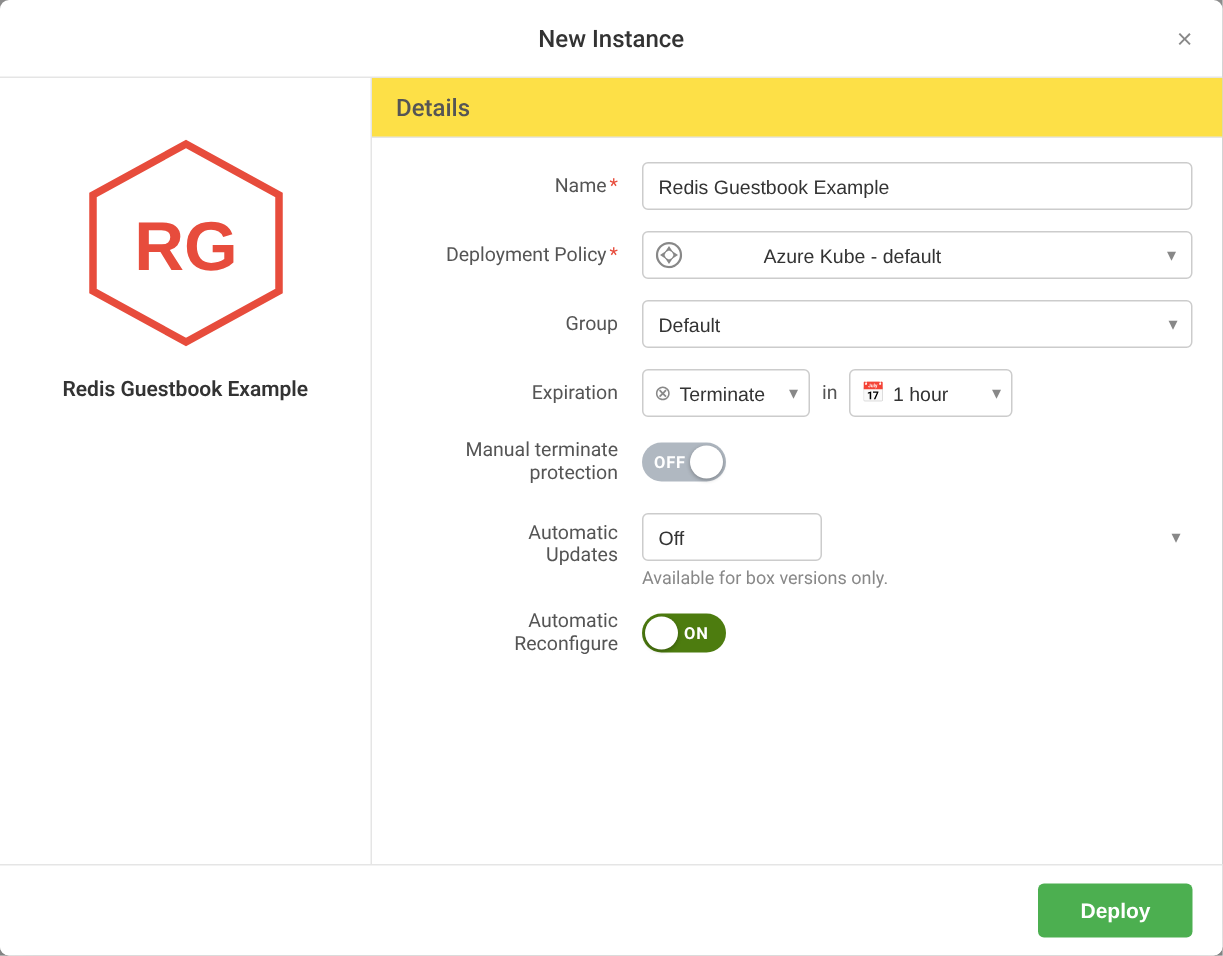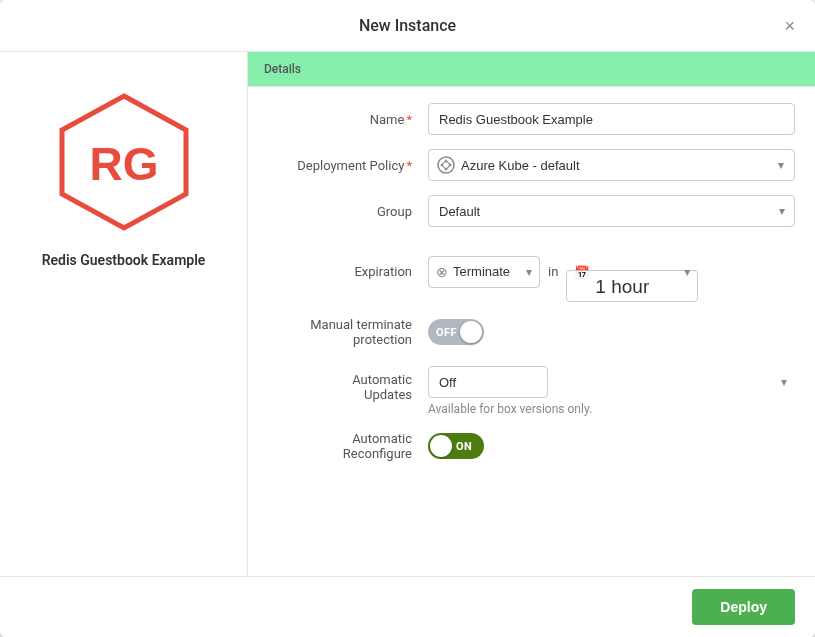--- a/index.html
+++ b/index.html
@@ -13,21 +13,20 @@
       font-size: 13px;
       color: #333;
     }
     .modal-overlay {
       background: rgba(0,0,0,0.4);
       position: fixed;
       inset: 0;
       display: flex;
       align-items: center;
       justify-content: center;
-      border-radius: 14px;
     }
     .modal {
       background: #fff;
       width: 815px;
       min-height: 637px;
       border-radius: 6px;
       box-shadow: 0 10px 40px rgba(0,0,0,0.3);
       display: flex;
       flex-direction: column;
       position: relative;
@@ -89,23 +88,23 @@
       font-weight: 600;
       color: #333;
       text-align: center;
     }
     .content {
       flex: 1;
       display: flex;
       flex-direction: column;
     }
     .section-header {
-      background: #86efac;
+      background: #fde047;
       padding: 10px 16px;
-      font-size: 12px;
+      font-size: 16px;
       font-weight: 500;
       color: #555;
       border-bottom: 1px solid #e5e5e5;
     }
     .form-area {
       padding: 16px 20px;
       flex: 1;
       overflow-y: auto;
     }
     .form-row {
@@ -166,20 +165,21 @@
     }
     .select-with-icon {
       display: flex;
       align-items: center;
       flex: 1;
       border: 1px solid #ccc;
       border-radius: 4px;
       background: #fff;
       height: 32px;
       position: relative;
+      gap: 48px;
     }
     .select-with-icon .kube-icon {
       margin-left: 8px;
       width: 18px;
       height: 18px;
       flex-shrink: 0;
     }
     .select-with-icon select {
       flex: 1;
       border: none;
@@ -260,28 +260,27 @@
       transform: translateY(-50%);
       color: #888;
       font-size: 13px;
       pointer-events: none;
     }
     .time-select {
       height: 32px;
       border: 1px solid #ccc;
       border-radius: 4px;
       padding: 0 28px 0 28px;
-      font-size: 19px;
+      font-size: 13px;
       color: #333;
       background: #fff;
       appearance: none;
       outline: none;
       cursor: pointer;
       min-width: 100px;
-      margin-top: 29px;
     }
     .time-select-wrapper::after {
       content: '▾';
       position: absolute;
       right: 8px;
       top: 50%;
       transform: translateY(-50%);
       color: #888;
       pointer-events: none;
       font-size: 12px;

